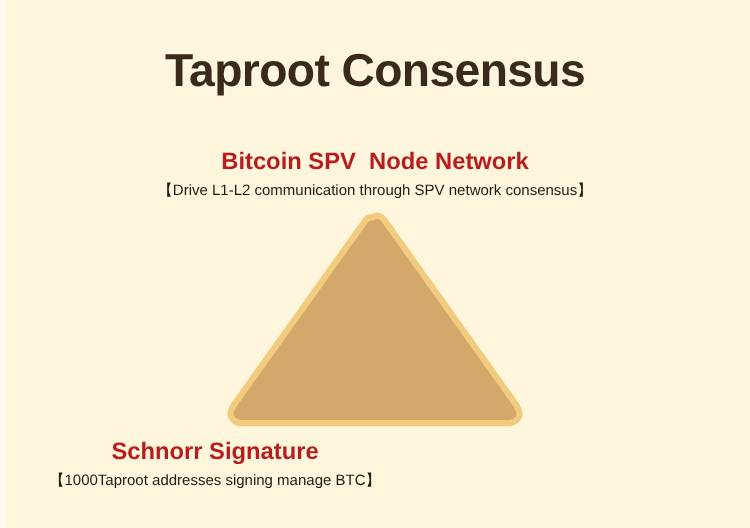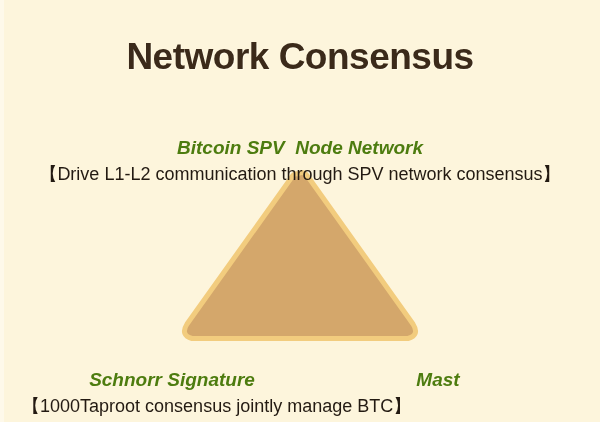--- a/index.html
+++ b/index.html
@@ -42,29 +42,27 @@
     font-weight: bold;
     letter-spacing: -0.5px;
     color: #3b2a1a;
     text-shadow: 1px 1px 0 rgba(255, 252, 235, 0.85);
     white-space: pre;
   }
 
   .node-heading {
     font-size: 19px;
     font-weight: bold;
-    font-style: italic;
-    color: #4d7c0f;
+    color: #b91c1c;
     white-space: pre;
     line-height: 1.1;
-    margin-top: 18px;
   }
 
   .node-caption {
-    font-size: 18px;
+    font-size: 12px;
     font-weight: normal;
     font-style: normal;
     color: #231a12;
     white-space: pre;
     line-height: 1.25;
     margin-top: 4px;
   }
 
   
   #node-top {
@@ -107,21 +105,21 @@
     height: 186px;
   }
 </style>
 </head>
 <body>
 
 <div id="canvas">
 
   <div id="left-edge"></div>
 
-  <div id="page-title">Network Consensus</div>
+  <div id="page-title">Taproot Consensus</div>
 
   <div id="triangle-wrap">
     <svg id="triangle-svg" viewBox="0 0 260 186" xmlns="http://www.w3.org/2000/svg">
       <path d="M 128 10
                Q 134 6 138.5 13.5
                L 243 160
                Q 250 171 238 174.5
                L 22 174.5
                Q 10 171 17 160
                L 121.5 13.5
@@ -129,20 +127,19 @@
     </svg>
   </div>
 
   <div id="node-top">
     <div class="node-heading">Bitcoin SPV  Node Network</div>
     <div class="node-caption">【Drive L1-L2 communication through SPV network consensus】</div>
   </div>
 
   <div id="node-bottom-left">
     <div class="node-heading">Schnorr Signature</div>
-    <div class="node-caption">【1000Taproot consensus jointly manage BTC】</div>
+    <div class="node-caption">【1000Taproot addresses signing manage BTC】</div>
   </div>
 
   <div id="node-bottom-right">
-    <div class="node-heading">Mast</div>
   </div>
 
 </div>
 
 </body></html>

